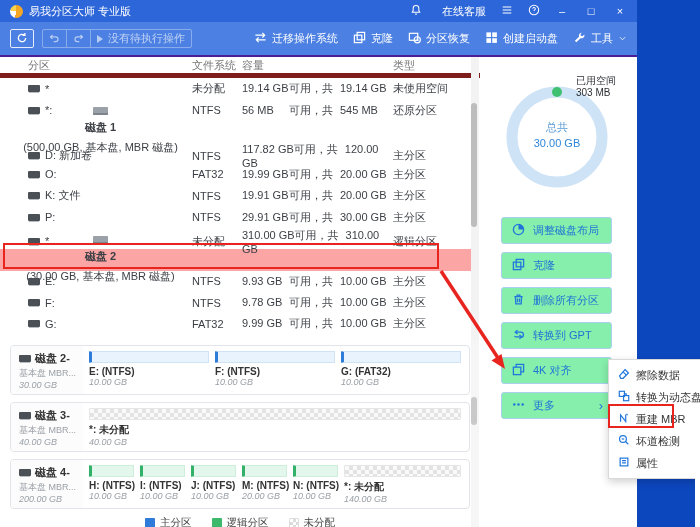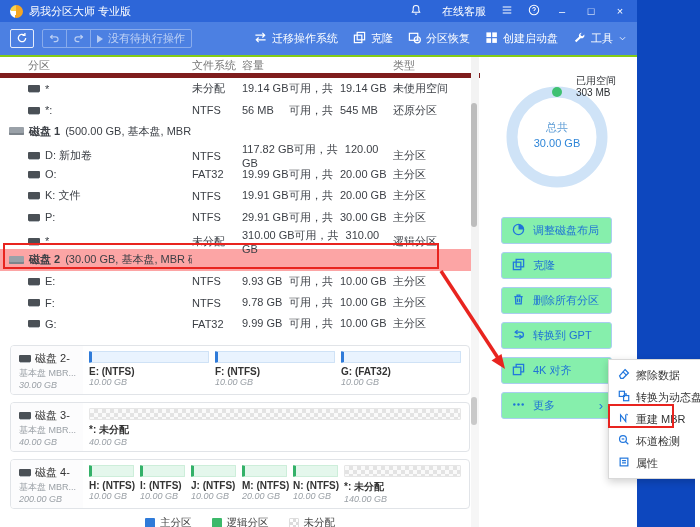--- a/index.html
+++ b/index.html
@@ -16,21 +16,21 @@
   .logo { width:13px; height:13px; border-radius:50%;
     background:conic-gradient(#f5a623 0 55%, #ffffff 55% 78%, #fbd24b 78% 100%);
     margin-right:6px; flex:0 0 auto; }
   .tb-right { margin-left:auto; display:flex; align-items:center; gap:15px; }
   .tb-item { display:flex; align-items:center; gap:20px; cursor:default; }
   .tb-item svg { width:12px; height:12px; stroke:#fff; fill:none; stroke-width:1.2; }
   .winbtn { width:14px; text-align:center; font-size:11px; line-height:22px; }
 
   
   .toolbar { height:35px; background:#4c80e2; display:flex; align-items:center;
-    padding:0 10px; color:#fff; border-bottom:2px solid #84cc16; }
+    padding:0 10px; color:#fff; border-bottom:2px solid #4c1d95; }
   .tool-btn { border:1px solid rgba(255,255,255,.85); border-radius:2px;
     width:24px; height:19px; display:flex; align-items:center; justify-content:center; }
   .tool-btn svg { width:12px; height:12px; stroke:#fff; fill:none; stroke-width:1.5; }
   .pending-group { display:flex; align-items:stretch; margin-left:8px; height:19px;
     border:1px solid rgba(255,255,255,.45); border-radius:2px; opacity:.75; }
   .pg-cell { display:flex; align-items:center; justify-content:center; padding:0 6px;
     border-right:1px solid rgba(255,255,255,.45); }
   .pg-cell:last-child { border-right:none; }
   .pg-cell svg { width:11px; height:11px; stroke:rgba(255,255,255,.8); fill:none; stroke-width:1.5; }
   .play-tri { width:0; height:0; border-left:6px solid rgba(255,255,255,.8);
@@ -49,39 +49,39 @@
   
   .table-area { position:relative; height:283px; overflow:hidden; }
   .t-head { display:grid; grid-template-columns:192px 50px 151px auto;
     height:21px; align-items:center; font-size:11px; color:#777;
     border-bottom:5px solid #7f1d1d; }
   .t-head .c0 { padding-left:28px; }
   .t-row { display:grid; grid-template-columns:192px 50px 151px auto; height:21.4px;
     align-items:center; font-size:11px; color:#3b3f45; width:471px; }
   .t-row.selected { background:#fca5a5; }
   .cell-name { display:flex; align-items:center; padding-left:28px; gap:5px; white-space:nowrap; overflow:hidden;}
-  .t-row.disk .cell-name { padding-left:9px; font-weight:bold; }
+  .t-row.disk .cell-name { padding-left:9px; font-weight:bold;flex-direction:column; }
   .t-row.disk .detail { font-weight:normal; }
   .part-ic { width:12px; height:7px; background:#4a5056; border-radius:1px;
     box-shadow:0 2px 0 -1px #b7bcc1; flex:0 0 auto; }
   .disk-ic { width:15px; height:8px; background:#9aa1a8; border-radius:1px;
     box-shadow:inset 0 -2px 0 #7d848b; flex:0 0 auto; }
   .cap-free { display:inline-block; min-width:47px; }
   .cap-sep { margin-right:7px; }
 
   .vscroll { position:absolute; right:1px; top:0; width:8px; background:#f3f3f3; }
   .vthumb { position:absolute; right:2px; width:6px; border-radius:3px; background:#bdbdbd; }
 
   
   .diskmap-area { position:relative; height:187px; padding-top:5px; }
   .disk-box { width:460px; margin:0 auto 7px auto; height:50px; border:1px solid #e1e4e8;
     border-radius:4px; display:flex; background:#fff; overflow:hidden; }
   .disk-info { width:72px; padding:5px 4px 0 8px; background:#fcfcfd; }
   .di-top { display:flex; align-items:center; gap:4px; }
-  .di-name { font-size:11px; font-weight:normal; color:#333; white-space:nowrap; }
+  .di-name { font-size:11px; font-weight:bold; color:#333; white-space:nowrap; }
   .di-bus { font-size:9px; color:#9aa0a6; margin-top:1px; white-space:nowrap; }
   .di-size { font-size:9px; color:#9aa0a6; font-style:italic; white-space:nowrap; }
   .parts { flex:1; display:flex; gap:6px; padding:5px 8px 4px 6px; }
   .part { display:flex; flex-direction:column; min-width:0; }
   .part-bar { height:12px; border-radius:1px; }
   .part-bar.primary { background:#e9f3fe; border:1px solid #cfe2f6; border-left:3px solid #2f7bd9; }
   .part-bar.logical { background:#e4f7ec; border:1px solid #cdeeda; border-left:3px solid #34b169; }
   .part-bar.unallocated { border:1px solid #e6e6e6;
     background:repeating-conic-gradient(#e3e3e3 0% 25%, #fafafa 0% 50%); background-size:8px 8px; }
   .part-label { font-size:10px; font-weight:bold; color:#333; margin-top:3px; white-space:nowrap; }

